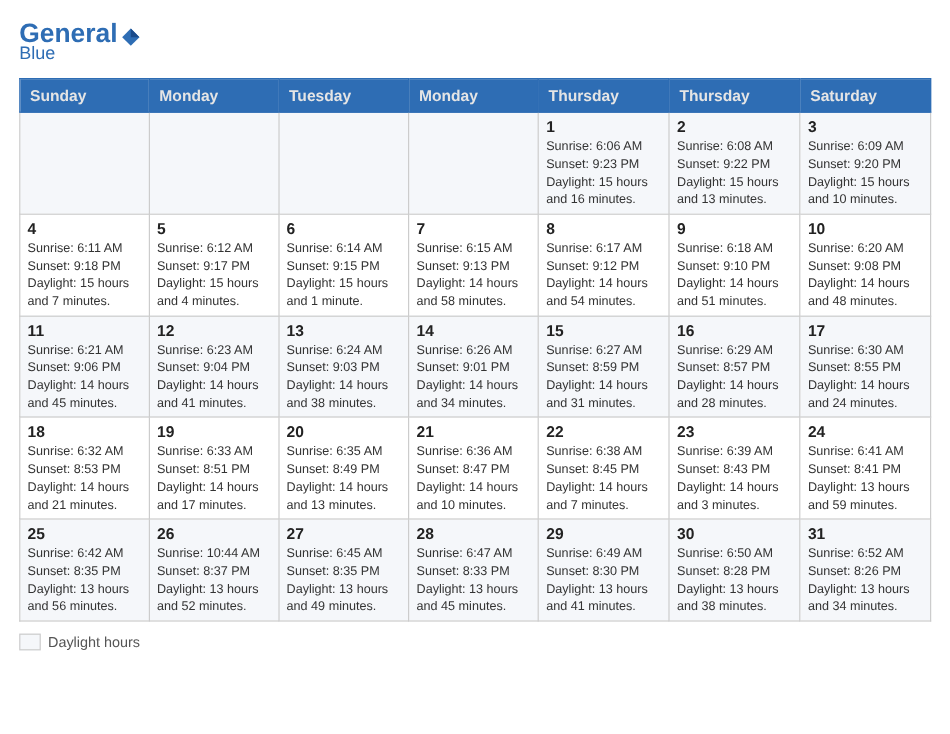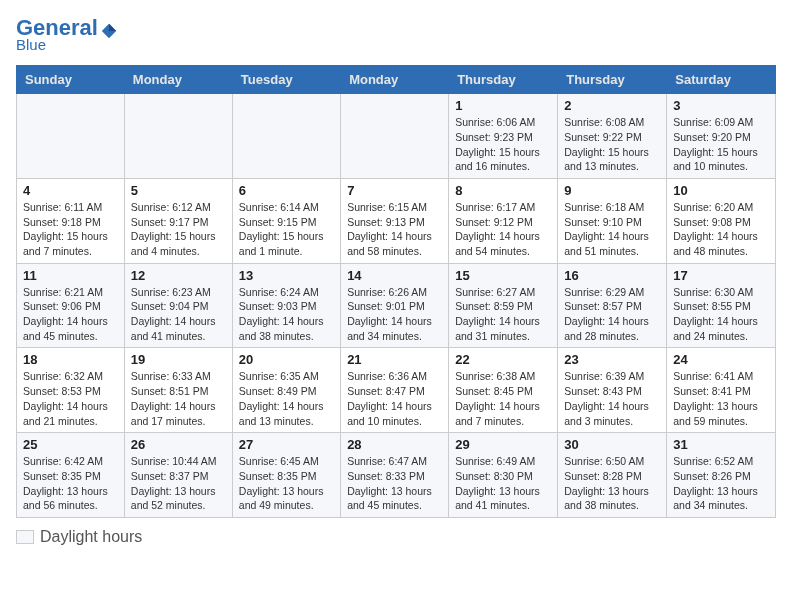--- a/index.html
+++ b/index.html
@@ -85,21 +85,21 @@
       font-size: 10.5px;
       line-height: 1.4;
     }
     .empty-cell {
       background: #f5f7fa !important;
     }
     .footer {
       display: flex;
       align-items: center;
       margin-top: 10px;
-      font-size: 16px;
+      font-size: 12px;
       color: #555;
     }
     .legend-box {
       width: 18px;
       height: 14px;
       background: #f5f7fa;
       border: 1px solid #ccc;
       margin-right: 6px;
       display: inline-block;
     }

